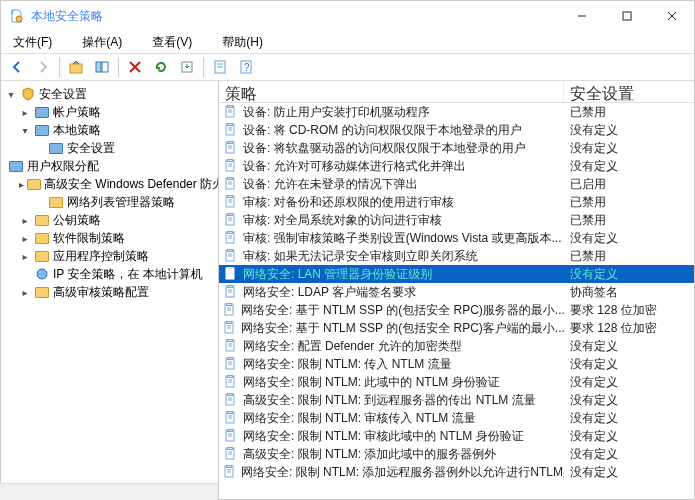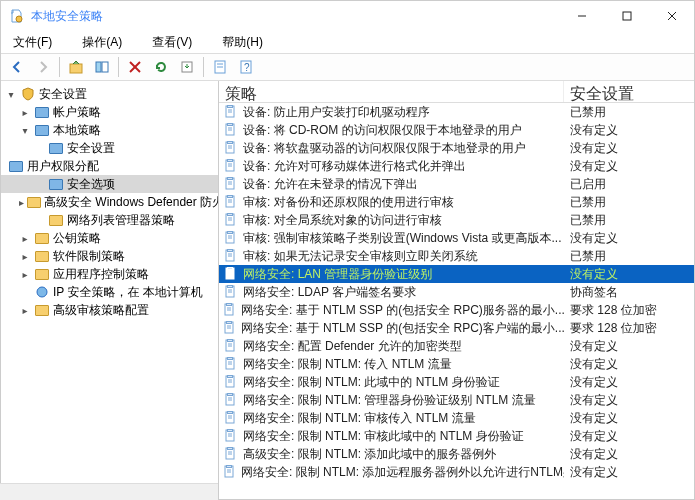--- a/index.html
+++ b/index.html
@@ -21,21 +21,21 @@
   .twist { width:12px; text-align:center; color:#555; font-size:10px;}
   .ticon { width:16px; height:16px; margin:0 3px; display:inline-flex; align-items:center; justify-content:center;}
   .folder { background:#f7cf6e; border:1px solid #c79a2e; width:14px; height:11px; border-radius:1px;}
   .folder.blue{ background:#7fb6e6; border-color:#3a78b5;}
   .list { flex:1; display:flex; flex-direction:column; min-width:0;}
   .list-header { height:22px; display:flex; border-bottom:1px solid #ddd; font-size:16px; color:#333;}
   .lh-col1 { flex:1; padding:3px 6px; border-right:1px solid #eee;}
   .lh-col2 { width:130px; padding:3px 6px;}
   .list-body { flex:1; overflow:auto;}
   .row { display:flex; align-items:center; height:18px; font-size:12px; color:#222;}
-  .row.sel { background:#0a63c2; color:#bef264;}
+  .row.sel { background:#0a63c2; color:#5eead4;}
   .row .c1 { flex:1; display:flex; align-items:center; padding-left:4px; min-width:0; overflow:hidden; white-space:nowrap;}
   .row .c2 { width:130px; padding-left:6px;}
   .pol-icon { width:16px; height:16px; margin-right:4px; display:inline-flex; align-items:center; justify-content:center;}
   .scrollbar-h { height:17px; border-top:1px solid #ddd; background:#f0f0f0;}
   .list .list-body::-webkit-scrollbar{width:17px;}
   .list .list-body::-webkit-scrollbar-thumb{background:#c7c7c7;}
   .list .list-body::-webkit-scrollbar-track{background:#f0f0f0;}
 </style>
 </head>
 <body>
@@ -164,26 +164,20 @@
           <span class="folder blue"></span>
         </span>
       <span>安全设置</span>
     </div>
     <div class="tree-row" style="">
       <span class="ticon">
           <span class="folder blue"></span>
         </span>
       <span>用户权限分配</span>
     </div>
-    <div class="tree-row sel" style="padding-left:44px">
-      <span class="ticon">
-          <span class="folder blue"></span>
-        </span>
-      <span>安全选项</span>
-    </div>
     <div class="tree-row" style="padding-left:18px">
       <span class="twist">▸</span>
       <span class="ticon">
           <span class="folder"></span>
         </span>
       <span>高级安全 Windows Defender 防火墙</span>
     </div>
     <div class="tree-row" style="padding-left:44px">
       <span class="ticon">
           <span class="folder"></span>
@@ -462,21 +456,21 @@
         <div class="row">
           <div class="c1">
             <span class="pol-icon">
               <svg width="14" height="14">
                 <rect x="2" y="1" width="8" height="11" fill="#fff" stroke="#7aa7d6"></rect>
                 <rect x="3.5" y="0.5" width="5" height="2" fill="#d7e6f7" stroke="#7aa7d6"></rect>
                 <line x1="4" y1="5" x2="8" y2="5" stroke="#7aa7d6"></line>
                 <line x1="4" y1="7" x2="8" y2="7" stroke="#7aa7d6"></line>
               </svg>
             </span>
-            <span>网络安全: 限制 NTLM: 管理器身份验证级别 NTLM 流量</span>
+            <span>高级安全: 限制 NTLM: 到远程服务器的传出 NTLM 流量</span>
           </div>
           <div class="c2"><span>没有定义</span></div>
         </div>
         <div class="row">
           <div class="c1">
             <span class="pol-icon">
               <svg width="14" height="14">
                 <rect x="2" y="1" width="8" height="11" fill="#fff" stroke="#7aa7d6"></rect>
                 <rect x="3.5" y="0.5" width="5" height="2" fill="#d7e6f7" stroke="#7aa7d6"></rect>
                 <line x1="4" y1="5" x2="8" y2="5" stroke="#7aa7d6"></line>

